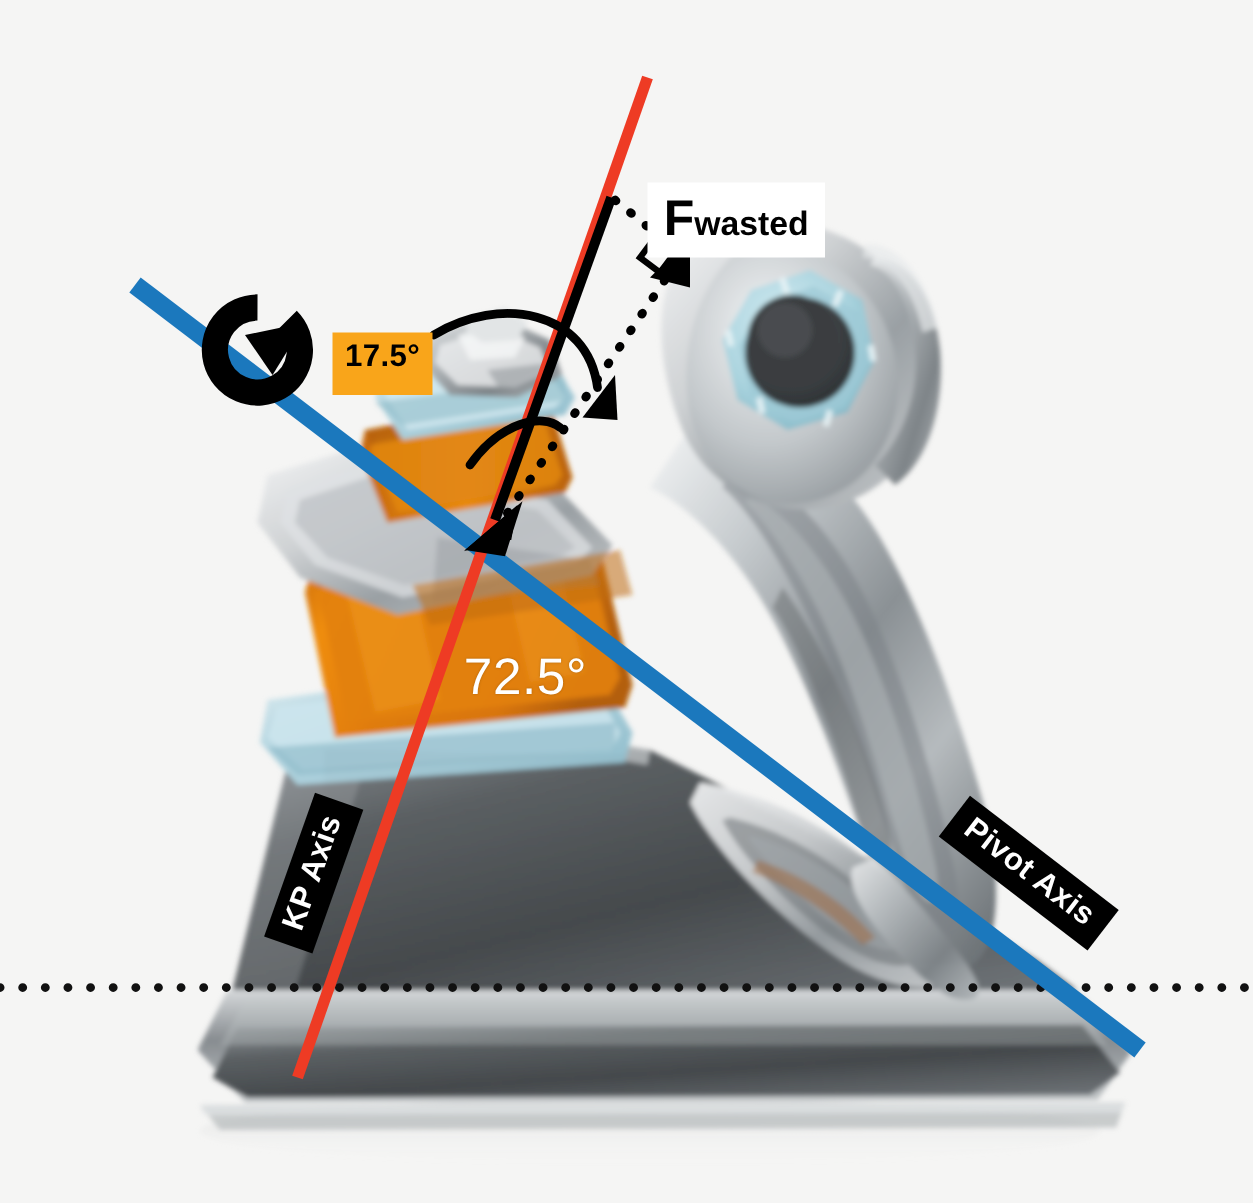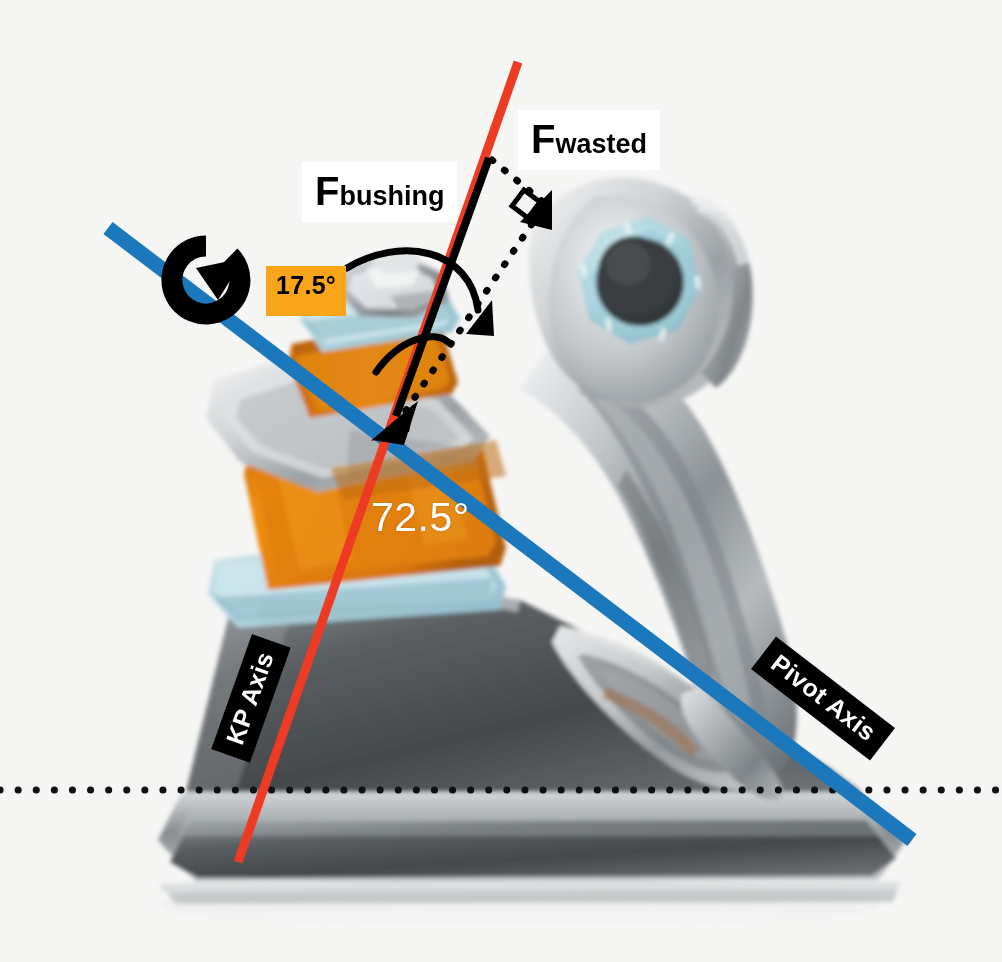--- a/index.html
+++ b/index.html
@@ -25,20 +25,21 @@
   .chip{
     position:absolute;
     white-space:nowrap;
     line-height:1;
     font-family:"Liberation Sans", sans-serif;
   }
   .chip-white{
     background:#ffffff;
     color:#000000;
     font-weight:bold;
+    margin-top:36px;
   }
   .chip-orange{
     background:#f9a51a;
     color:#000000;
     font-weight:bold;
   }
   .chip-black{
     background:#000000;
     color:#ffffff;
     font-weight:bold;
@@ -318,26 +319,23 @@
 
     <g fill="none" stroke="#000000" stroke-width="7">
       <path d="M376,372 C400,338 434,330 448,342" stroke-linecap="round"></path>
     </g>
   </svg>
 
   <div class="chip chip-white force-label" style="left:518px; top:110px;">
     <span class="base">F</span><span class="sub">wasted</span>
   </div>
 
-  <div class="chip chip-white force-label" style="left:302px; top:162px;">
-    <span class="base">F</span><span class="sub">bushing</span>
-  </div>
 
 
   <div class="chip chip-orange badge-175" style="left:266px; top:266px;">17.5°</div>
 
-  <div class="angle-free" style="left:371px; top:494px;">72.5°</div>
+  <div class="angle-free" style="left:371px; top:518px;">72.5°</div>
 
   <div class="chip chip-black axis-tag" style="left:190px; top:678px; transform:rotate(-70.5deg);">KP Axis</div>
 
   <div class="chip chip-black axis-tag" style="left:748px; top:678px; transform:rotate(37.5deg);">Pivot Axis</div>
 
 </div>
 
 </body></html>

